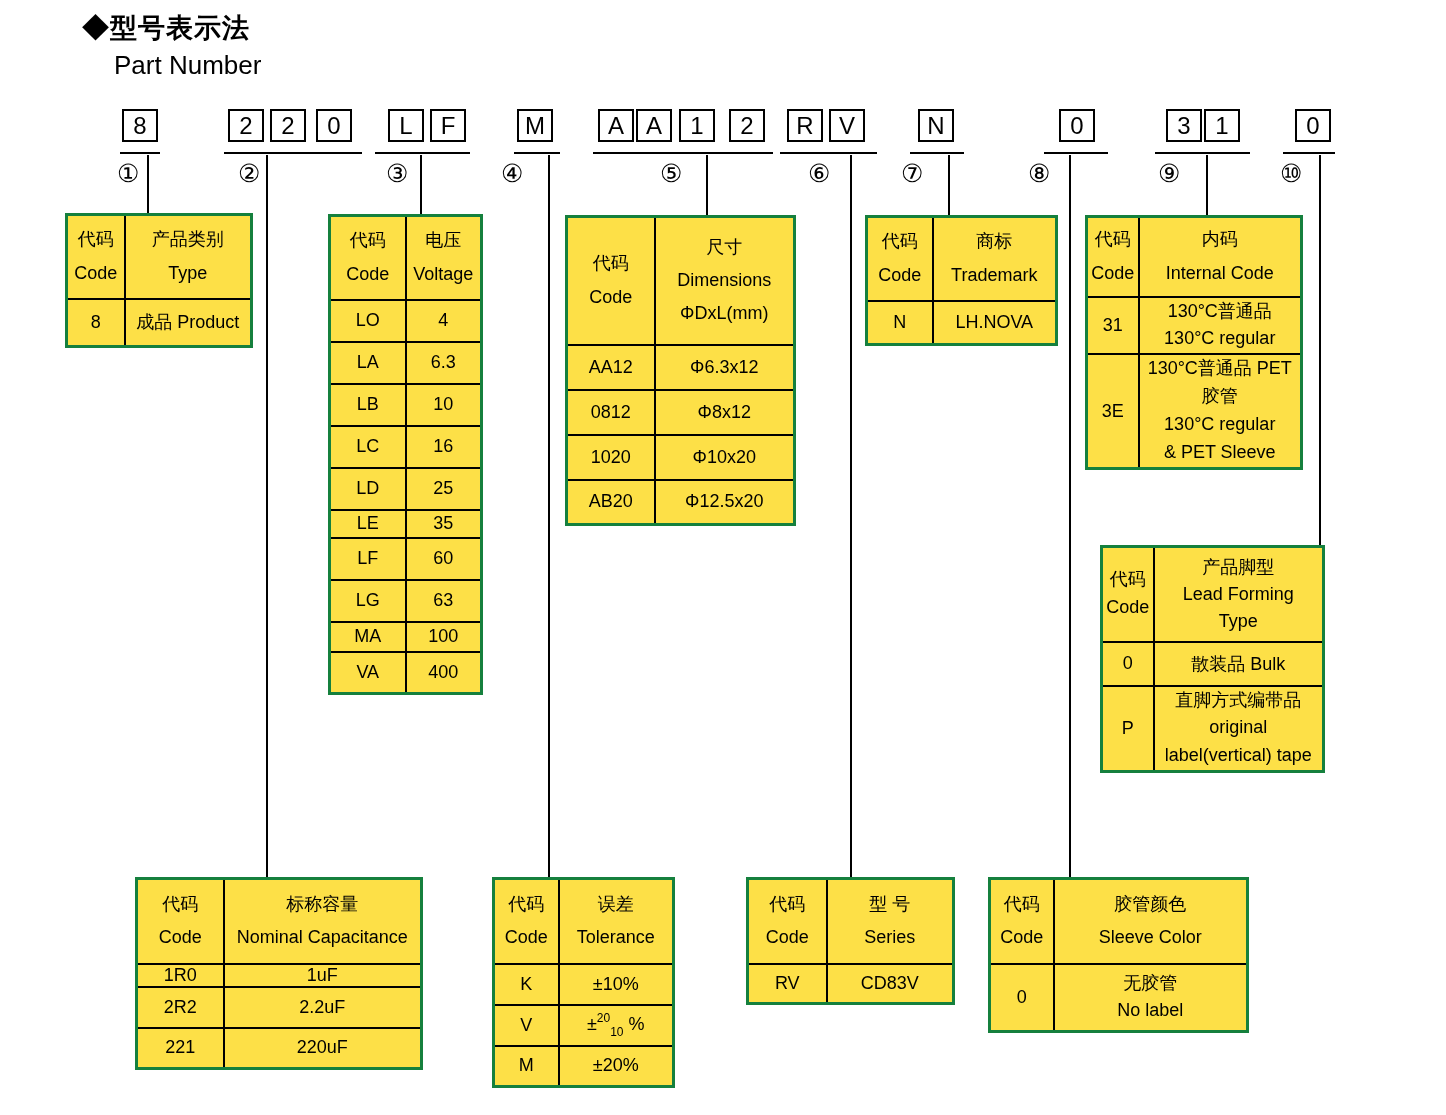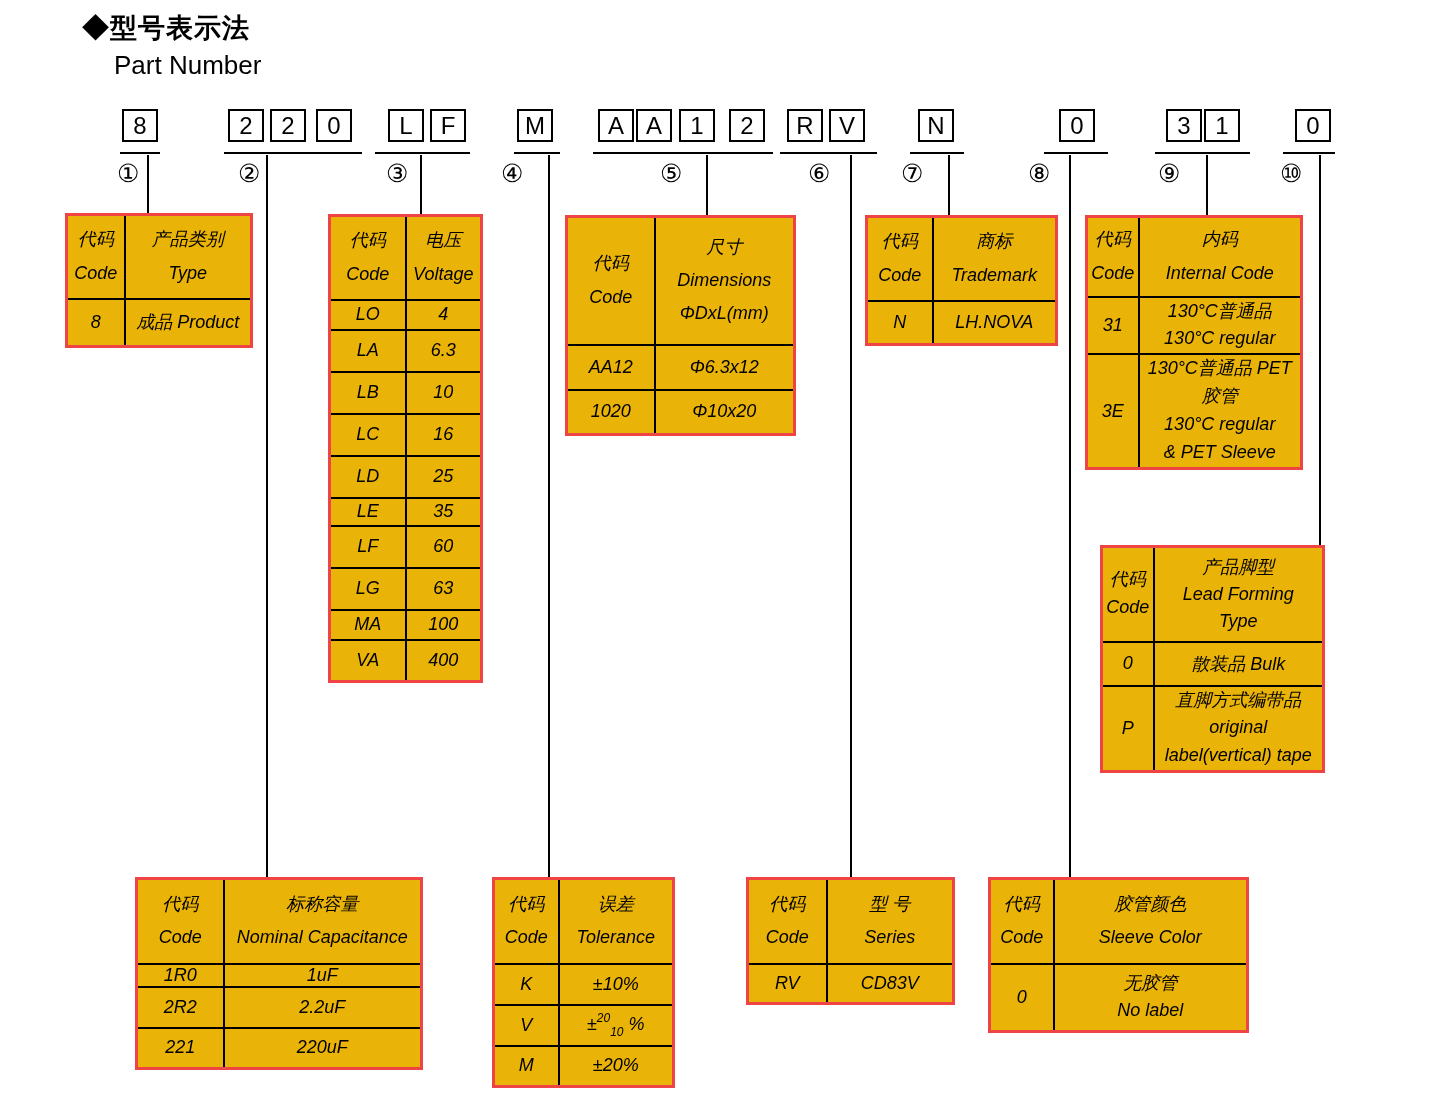--- a/index.html
+++ b/index.html
@@ -5,22 +5,22 @@
   html,body{margin:0;padding:0;background:#fff;}
   .page{position:relative;width:1446px;height:1115px;background:#ffffff;
         font-family:"Liberation Sans",sans-serif;color:#000;overflow:hidden;}
   .title-zh{position:absolute;left:82px;top:10px;font-size:27px;font-weight:600;letter-spacing:1px;}
   .title-en{position:absolute;left:114px;top:50px;font-size:26px;}
   .char-box{position:absolute;top:109px;width:36px;height:33px;box-sizing:border-box;
             border:2px solid #000;text-align:center;line-height:29px;font-size:24px;}
   .underline{position:absolute;top:152px;height:2px;background:#000;}
   .circle-num{position:absolute;top:160px;font-size:25px;line-height:26px;}
   .vline{position:absolute;width:2px;background:#000;}
-  table.dtable{position:absolute;border-collapse:collapse;border:3px solid #ef4444;
-               table-layout:fixed;background:#eab308;font-style:italic;}
+  table.dtable{position:absolute;border-collapse:collapse;border:3px solid #15803d;
+               table-layout:fixed;background:#fde047;}
   table.dtable td{border:2px solid #000;text-align:center;vertical-align:middle;
                   font-size:18px;padding:0 3px;overflow:hidden;}
   .hd{line-height:1.85;}
   .ln{line-height:1.5;}
   td.sm{font-size:16px;}
   td.sm .ln{line-height:1.55;}
   sup.tol{font-size:12px;vertical-align:8px;}
   sub.tol{font-size:12px;vertical-align:-6px;}
 </style>
 </head>
@@ -115,21 +115,21 @@
         <tr style="height:84px">
       <td>
             <div class="hd">代码</div>
             <div class="hd">Code</div>
           </td>
       <td>
             <div class="hd">电压</div>
             <div class="hd">Voltage</div>
           </td>
     </tr>
-    <tr style="height:30px">
+    <tr style="height:42px">
           <td>LO</td>
           <td>4</td>
         </tr>
     <tr style="height:42px">
           <td>LA</td>
           <td>6.3</td>
         </tr>
     <tr style="height:42px">
           <td>LB</td>
           <td>10</td>
@@ -180,22 +180,30 @@
             <div class="hd">尺寸</div>
             <div class="hd">Dimensions</div>
             <div class="hd">ΦDxL(mm)</div>
           </td>
     </tr>
     <tr style="height:45px">
           <td>AA12</td>
           <td>Φ6.3x12</td>
         </tr>
     <tr style="height:45px">
+          <td>0812</td>
+          <td>Φ8x12</td>
+        </tr>
+    <tr style="height:45px">
           <td>1020</td>
           <td>Φ10x20</td>
+        </tr>
+    <tr style="height:45px">
+          <td>AB20</td>
+          <td>Φ12.5x20</td>
         </tr>
   </tbody>
     </table>
 
   <table class="dtable" style="left:865px;top:215px;width:190px">
     <colgroup>
         <col style="width:66px">
         <col style="width:124px">
       </colgroup>
     <tbody>

